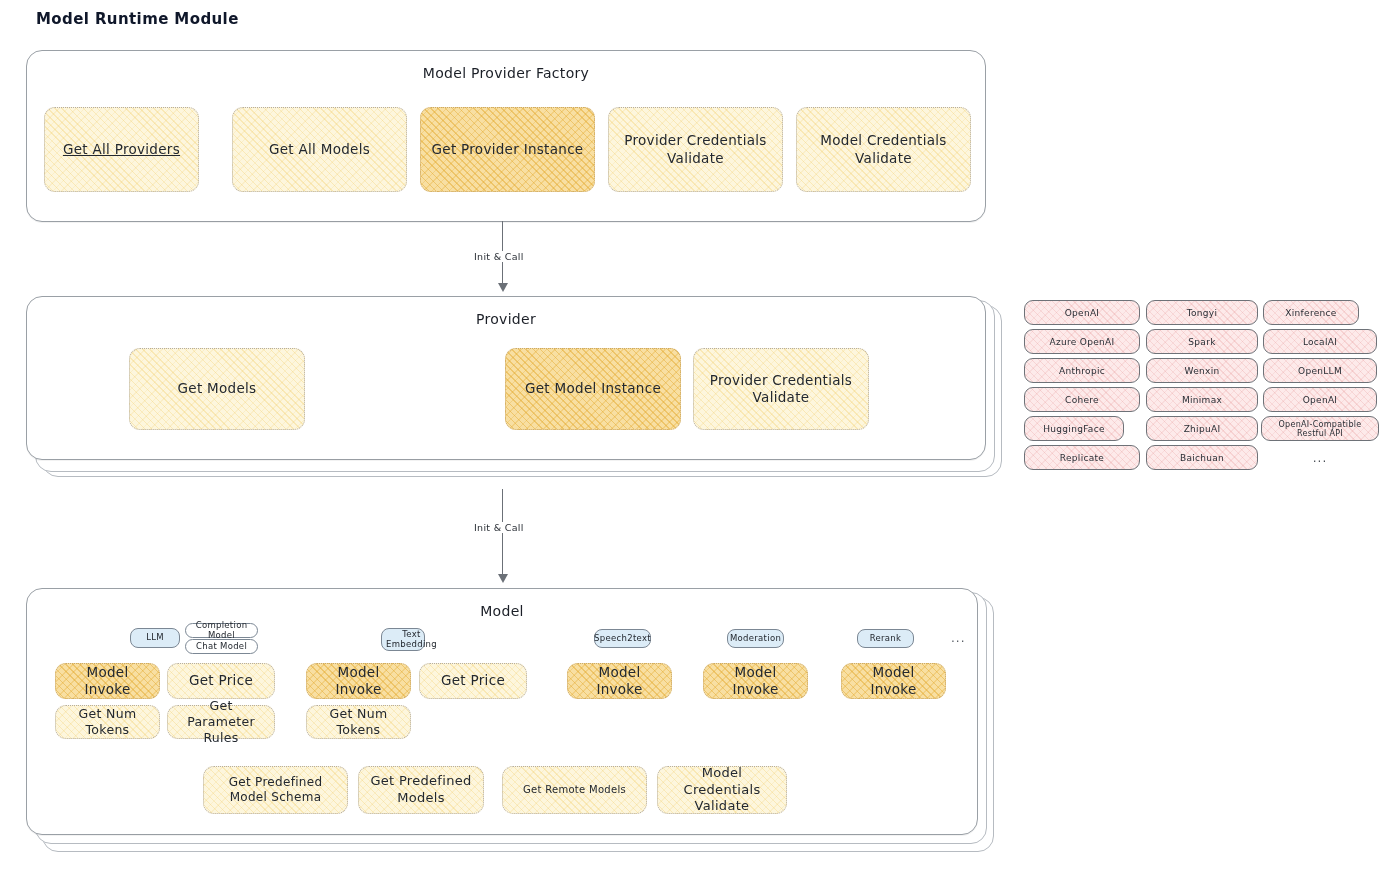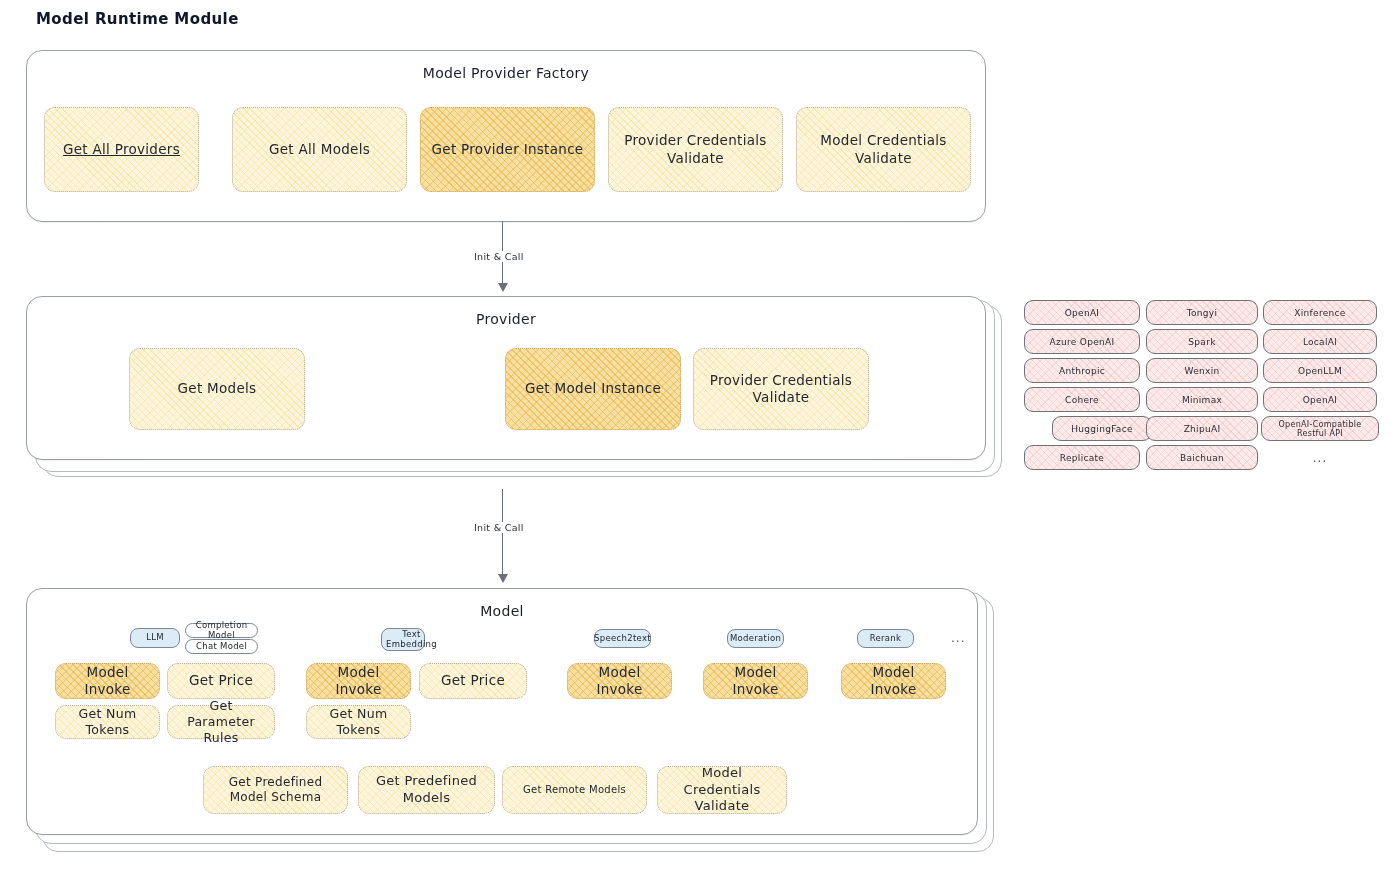--- a/index.html
+++ b/index.html
@@ -155,31 +155,31 @@
   </div>
 
   <div class="node hand" style="left:129px;top:348px;width:176px;height:82px;">Get Models</div>
   <div class="node hand hl" style="left:505px;top:348px;width:176px;height:82px;">Get Model Instance</div>
   <div class="node hand" style="left:693px;top:348px;width:176px;height:82px;">Provider Credentials Validate</div>
 
   <div class="chip hand" style="left:1024px;top:300px;width:116px;height:25px;">OpenAI</div>
   <div class="chip hand" style="left:1024px;top:329px;width:116px;height:25px;">Azure OpenAI</div>
   <div class="chip hand" style="left:1024px;top:358px;width:116px;height:25px;">Anthropic</div>
   <div class="chip hand" style="left:1024px;top:387px;width:116px;height:25px;">Cohere</div>
-  <div class="chip hand" style="left:1052px;top:416px;width:100px;height:25px;">HuggingFace</div>
+  <div class="chip hand" style="left:1024px;top:416px;width:100px;height:25px;">HuggingFace</div>
   <div class="chip hand" style="left:1024px;top:445px;width:116px;height:25px;">Replicate</div>
 
   <div class="chip hand" style="left:1146px;top:300px;width:112px;height:25px;">Tongyi</div>
   <div class="chip hand" style="left:1146px;top:329px;width:112px;height:25px;">Spark</div>
   <div class="chip hand" style="left:1146px;top:358px;width:112px;height:25px;">Wenxin</div>
   <div class="chip hand" style="left:1146px;top:387px;width:112px;height:25px;">Minimax</div>
   <div class="chip hand" style="left:1146px;top:416px;width:112px;height:25px;">ZhipuAI</div>
   <div class="chip hand" style="left:1146px;top:445px;width:112px;height:25px;">Baichuan</div>
 
-  <div class="chip hand" style="left:1263px;top:300px;width:114px;height:25px;">Xinference</div>
+  <div class="chip hand" style="left:1263px;top:300px;width:96px;height:25px;">Xinference</div>
   <div class="chip hand" style="left:1263px;top:329px;width:114px;height:25px;">LocalAI</div>
   <div class="chip hand" style="left:1263px;top:358px;width:114px;height:25px;">OpenLLM</div>
   <div class="chip hand" style="left:1263px;top:387px;width:114px;height:25px;">OpenAI</div>
   <div class="chip hand" style="left:1261px;top:416px;width:118px;height:25px;font-size:8px;">OpenAI-Compatible Restful API</div>
   <div class="chip-ellipsis hand" style="left:1263px;top:448px;width:114px;height:20px;">...</div>
 
   <div class="arrow-line" style="left:502px;top:489px;height:88px;"></div>
   <div class="arrow-head" style="left:498px;top:574px;"></div>
   <div class="arrow-label hand" style="left:470px;top:522px;">Init &amp; Call</div>
 
@@ -208,17 +208,17 @@
 
   <div class="badge hand" style="left:727px;top:629px;width:57px;height:19px;">Moderation</div>
   <div class="node hand hl" style="left:703px;top:663px;width:105px;height:36px;">Model Invoke</div>
 
   <div class="badge hand" style="left:857px;top:629px;width:57px;height:19px;">Rerank</div>
   <div class="node hand hl" style="left:841px;top:663px;width:105px;height:36px;">Model Invoke</div>
 
   <div class="dots hand" style="left:951px;top:631px;">...</div>
 
   <div class="node hand" style="left:203px;top:766px;width:145px;height:48px;font-size:12px;">Get Predefined Model Schema</div>
-  <div class="node hand" style="left:358px;top:766px;width:137px;height:48px;font-size:13px;">Get Predefined Models</div>
+  <div class="node hand" style="left:358px;top:766px;width:126px;height:48px;font-size:13px;">Get Predefined Models</div>
   <div class="node hand" style="left:502px;top:766px;width:145px;height:48px;font-size:10px;">Get Remote Models</div>
   <div class="node hand" style="left:657px;top:766px;width:130px;height:48px;font-size:13px;">Model Credentials Validate</div>
 
 </div>
 
 </body></html>

